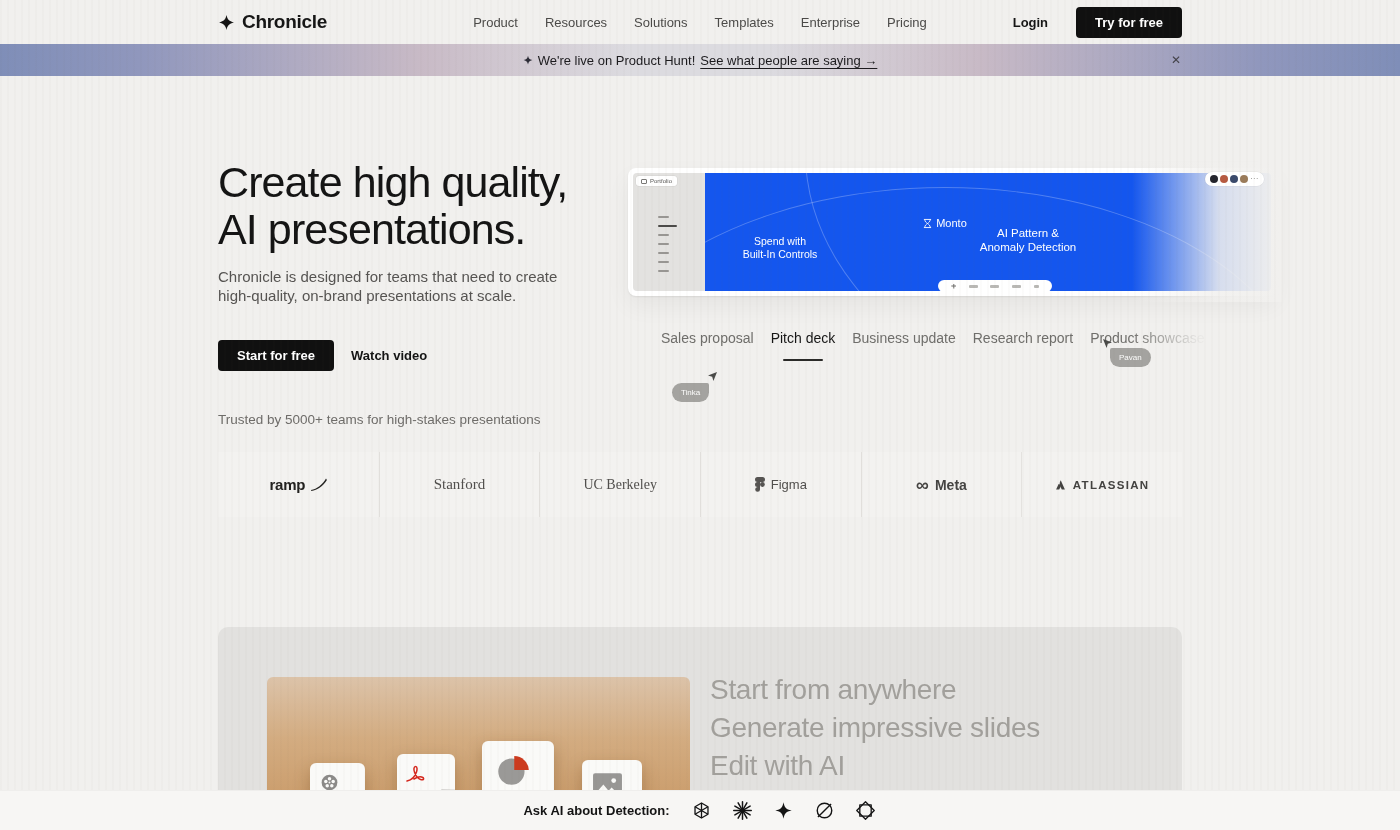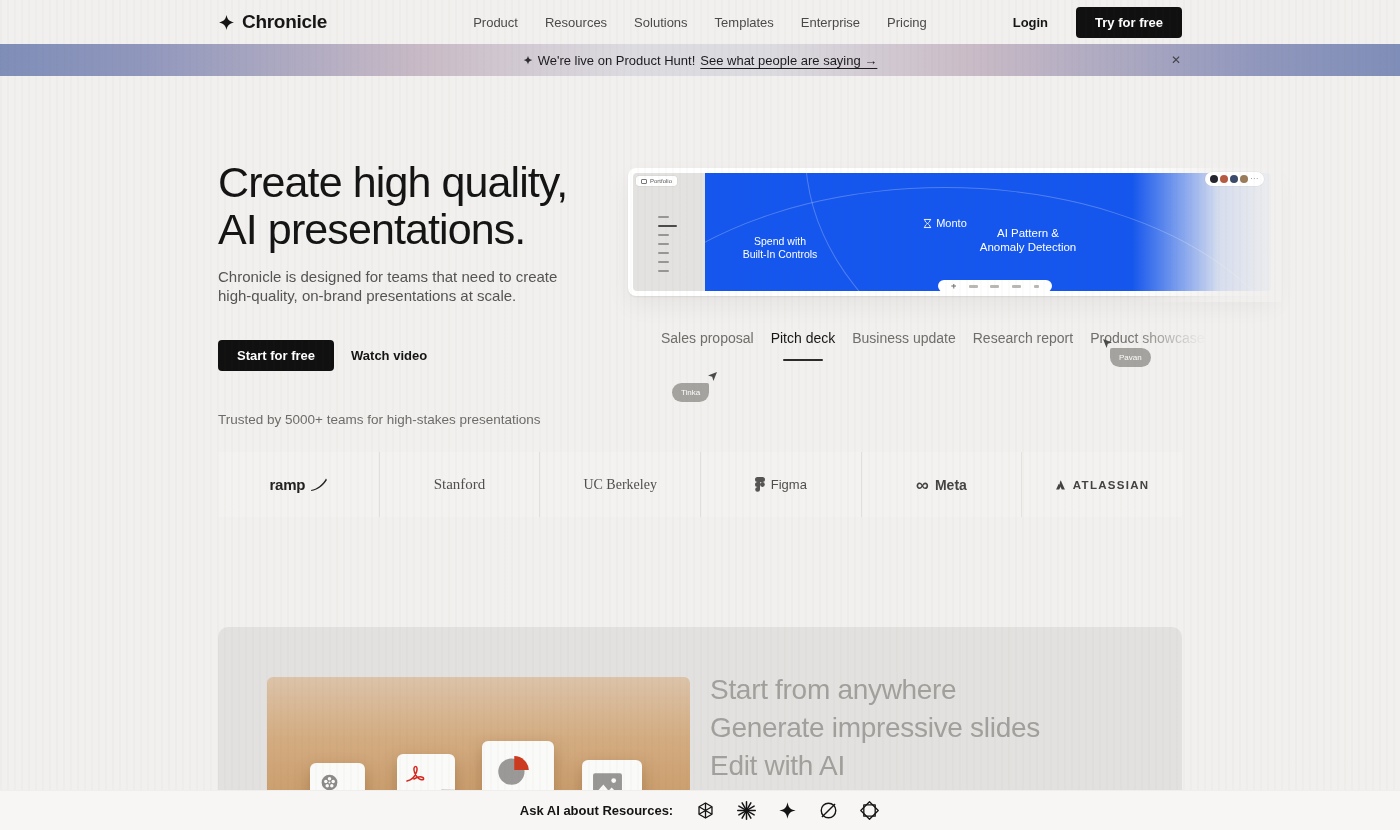--- a/index.html
+++ b/index.html
@@ -324,21 +324,21 @@
       </div>
     </div>
     <div class="feature-list">
       <div>Start from anywhere</div>
       <div>Generate impressive slides</div>
       <div>Edit with AI</div>
     </div>
   </div>
 
   <div class="askbar">
-    <span class="label">Ask AI about Resources:</span>
+    <span class="label">Ask AI about Detection:</span>
     <span class="ai-icon">
       <svg width="21" height="21" viewBox="0 0 24 24" fill="none" stroke="#141414" stroke-width="1.5" stroke-linejoin="round">
           <path d="M12 3.4l7.4 4.3v8.6L12 20.6l-7.4-4.3V7.7z"></path>
           <path d="M12 3.4v17.2M4.6 7.7l14.8 8.6M19.4 7.7L4.6 16.3"></path>
         </svg>
     </span>
     <span class="ai-icon">
       <svg width="21" height="21" viewBox="0 0 24 24" stroke="#141414" stroke-width="1.7" stroke-linecap="round">
           <line x1="22" y1="12" x2="2" y2="12"></line>
           <line x1="20.7" y1="17" x2="3.3" y2="7"></line>

